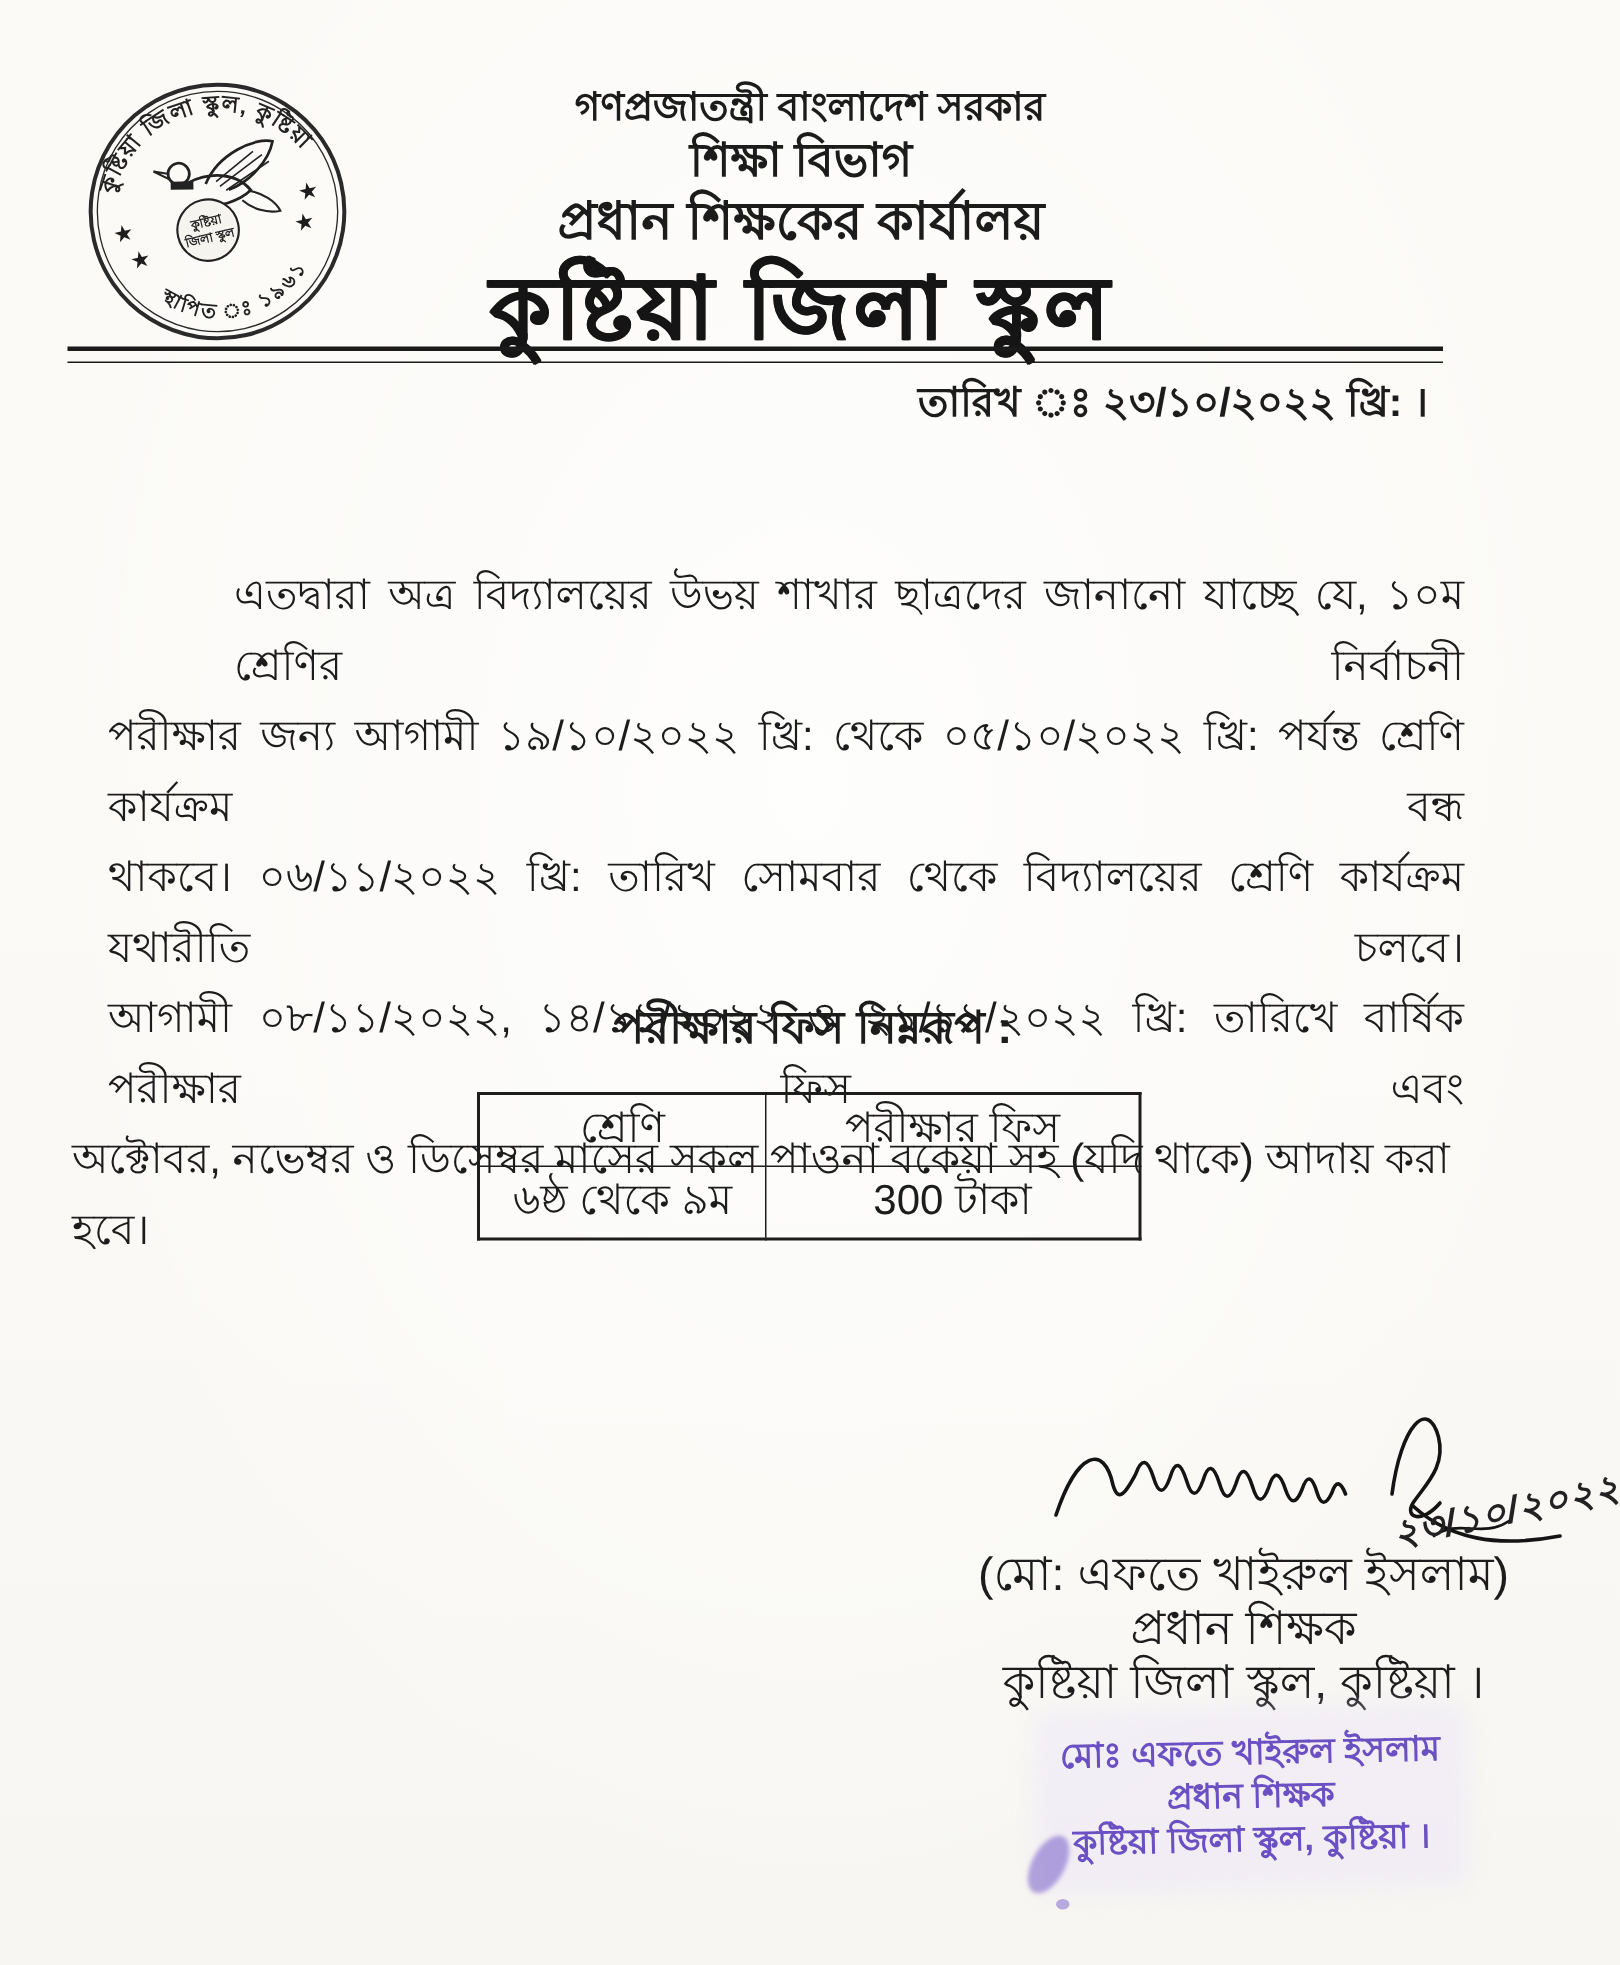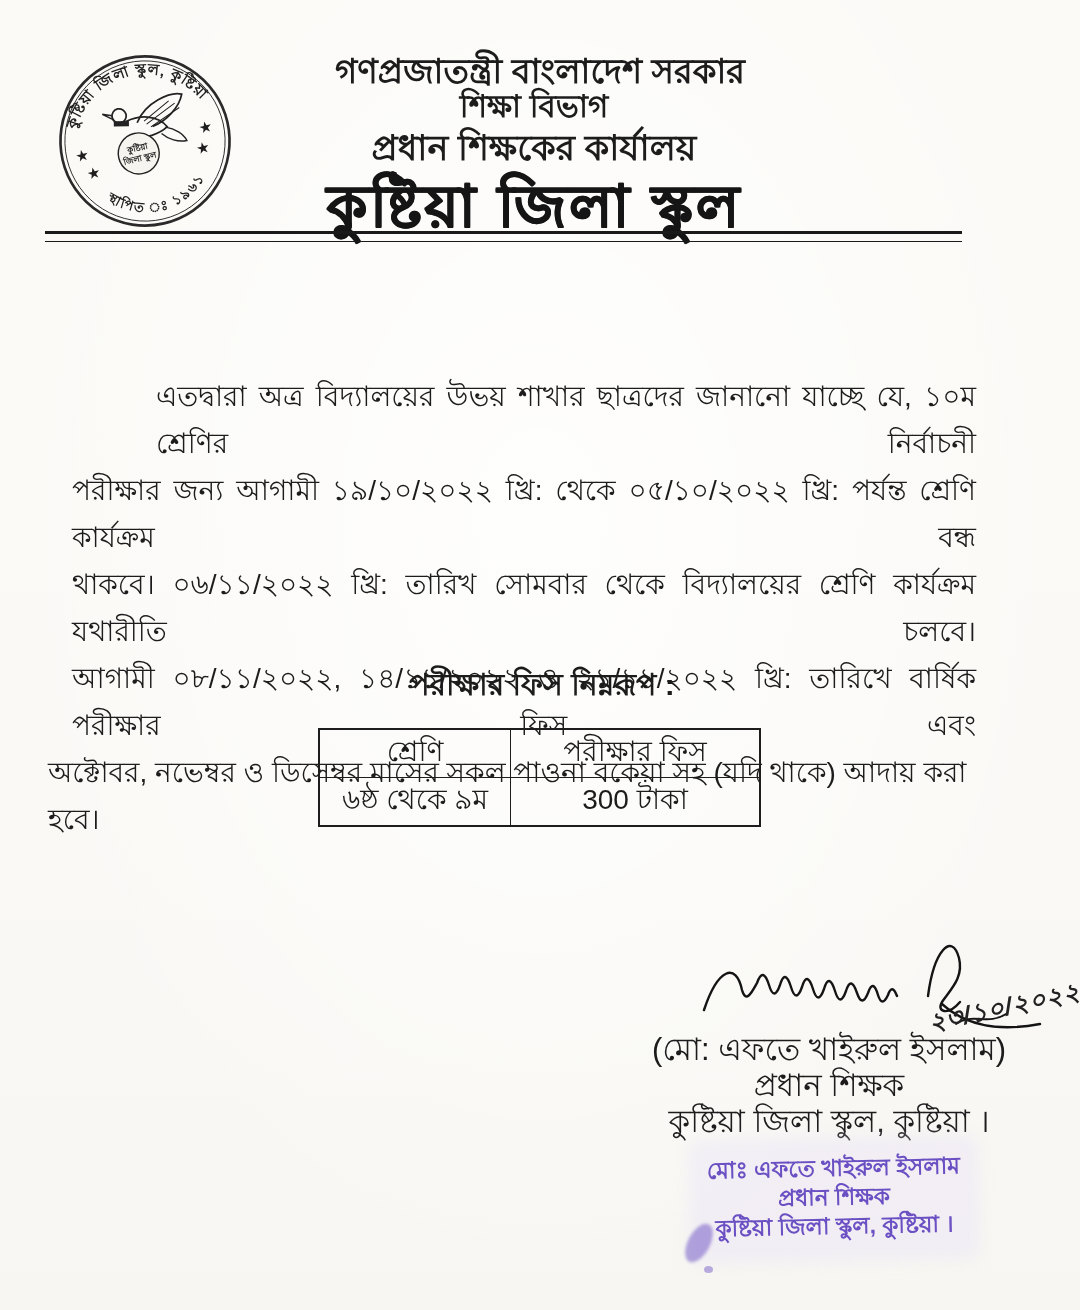--- a/index.html
+++ b/index.html
@@ -13,21 +13,21 @@
     background:
       radial-gradient(ellipse at 50% 40%, rgba(255,255,255,.8), rgba(0,0,0,0) 70%),
       linear-gradient(180deg,#fbfaf7 0%,#faf9f6 60%,#f7f6f2 100%);
   }
   
   .seal{position:absolute;left:56px;top:52px;width:178px;height:178px;
     transform:rotate(-13deg);}
   .seal svg{width:100%;height:100%;}
   
   .letterhead{position:absolute;left:0;top:54px;width:1068px;text-align:center;}
-  .lh1{font-size:34px;line-height:34px;font-weight:600;padding-left:12px;}
+  .lh1{font-size:26px;line-height:34px;font-weight:600;padding-left:12px;}
   .lh2{font-size:31px;line-height:38px;font-weight:600;}
   .lh3{font-size:35px;line-height:44px;font-weight:700;}
   .school-title{
     font-size:58px;line-height:64px;font-weight:900;margin-top:4px;
     letter-spacing:3px;color:#151515;
     text-shadow:1px 0 0 #151515,0 1px 0 #151515,1px 1px 0 #151515;
   }
   
   .double-rule{position:absolute;left:45px;top:231px;width:917px;height:7px;
     border-top:3px solid #1a1a1a;border-bottom:1.5px solid #1a1a1a;}
@@ -111,20 +111,21 @@
 
   <div class="letterhead">
     <div class="lh1">গণপ্রজাতন্ত্রী বাংলাদেশ সরকার</div>
     <div class="lh2">শিক্ষা বিভাগ</div>
     <div class="lh3">প্রধান শিক্ষকের কার্যালয়</div>
     <div class="school-title">কুষ্টিয়া জিলা স্কুল</div>
   </div>
 
   <div class="double-rule"></div>
 
+  <div class="date-line">তারিখ ঃ ২৩/১০/২০২২ খ্রি: ।</div>
 
   <div class="body-para">
     <div class="body-line jst indent">এতদ্বারা অত্র বিদ্যালয়ের উভয় শাখার ছাত্রদের জানানো যাচ্ছে যে, ১০ম শ্রেণির নির্বাচনী</div>
     <div class="body-line jst">পরীক্ষার জন্য আগামী ১৯/১০/২০২২ খ্রি: থেকে  ০৫/১০/২০২২ খ্রি: পর্যন্ত শ্রেণি কার্যক্রম বন্ধ</div>
     <div class="body-line jst">থাকবে। ০৬/১১/২০২২ খ্রি: তারিখ সোমবার থেকে বিদ্যালয়ের শ্রেণি কার্যক্রম যথারীতি চলবে।</div>
     <div class="body-line jst">আগামী ০৮/১১/২০২২,  ১৪/১১/২০২২ ও ২১/১১/২০২২ খ্রি: তারিখে বার্ষিক পরীক্ষার ফিস এবং</div>
     <div class="body-line">অক্টোবর, নভেম্বর ও ডিসেম্বর মাসের সকল পাওনা বকেয়া সহ (যদি থাকে) আদায় করা হবে।</div>
   </div>
 
   <div class="fees-heading">পরীক্ষার ফিস নিম্নরূপ :</div>

